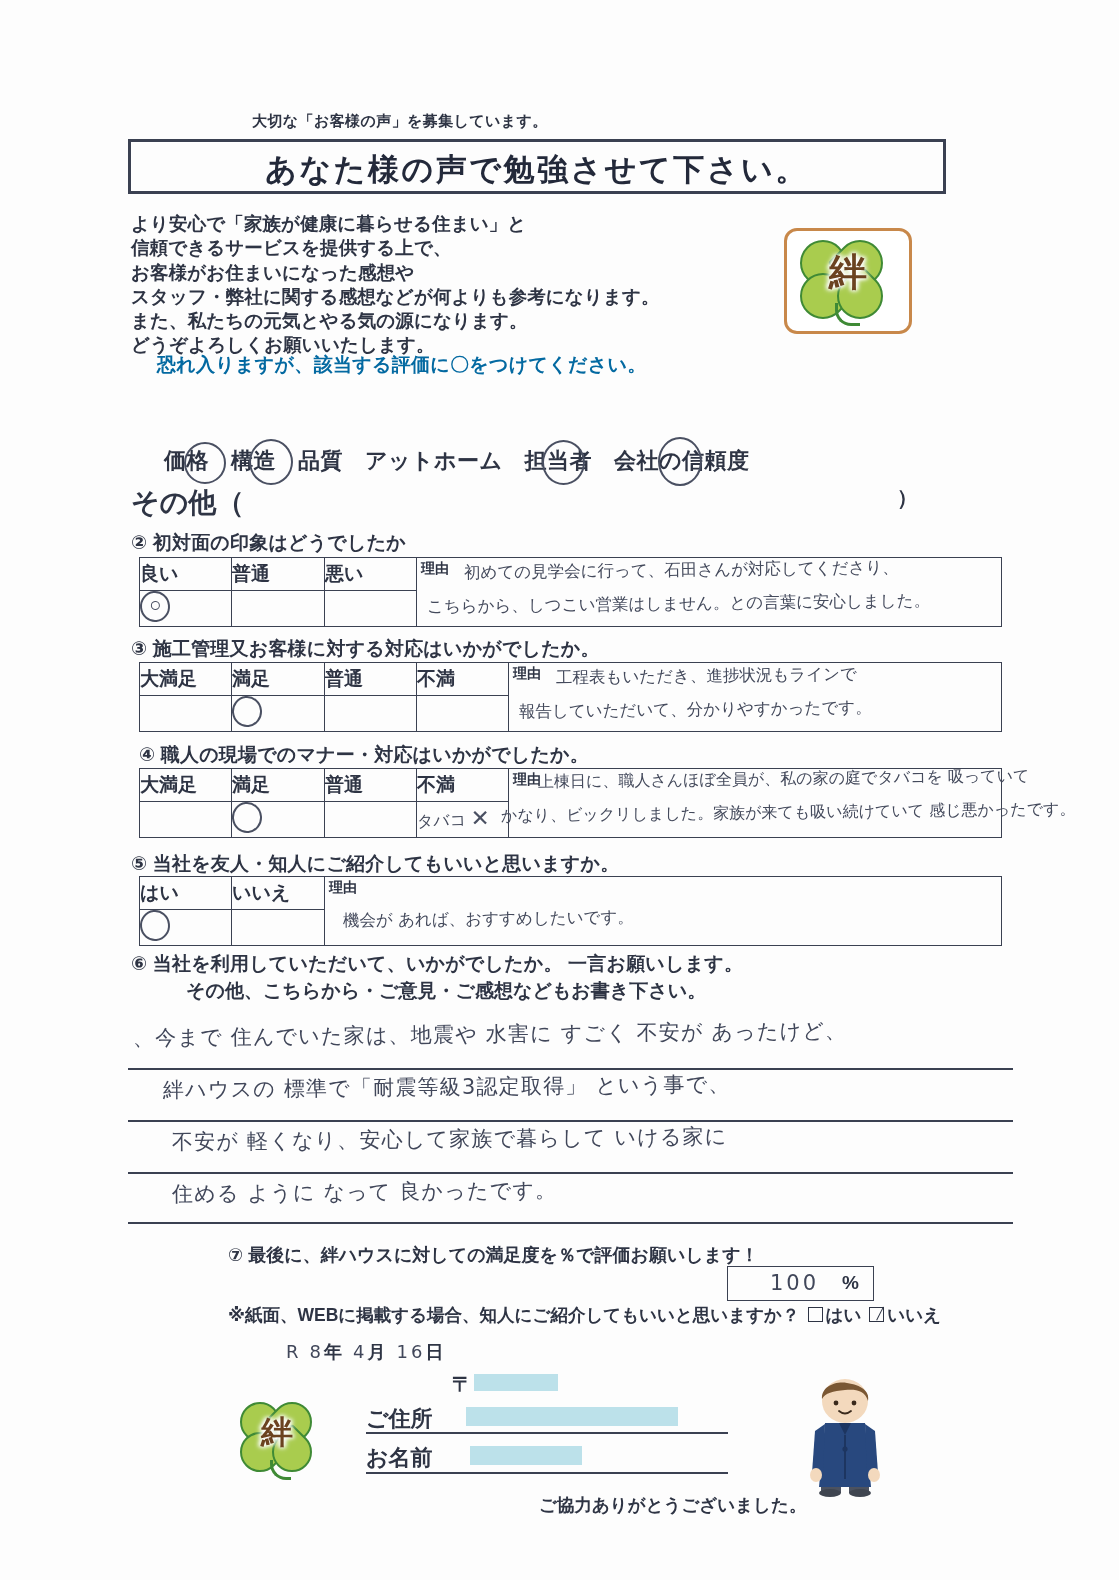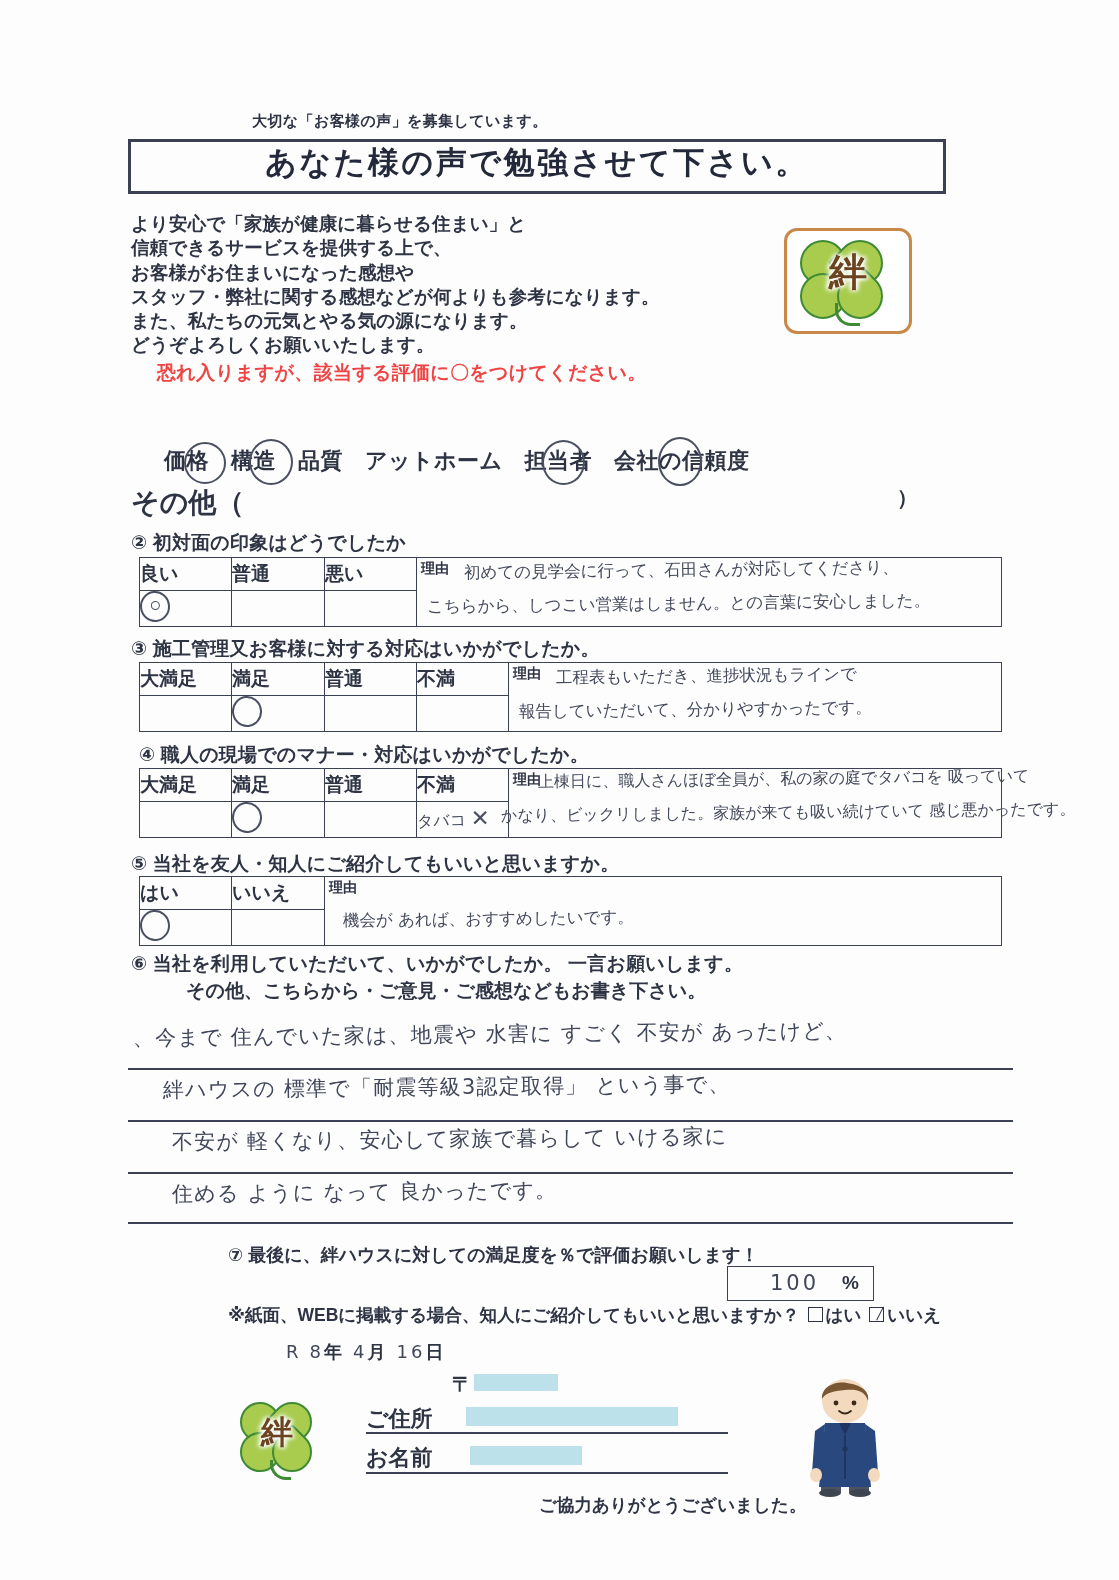--- a/index.html
+++ b/index.html
@@ -31,46 +31,46 @@
     font-weight: 700;
     letter-spacing: .4px;
     color: #2e3444;
     margin-left: 28px;
   }
   .title-box {
     left: 128px; top: 139px;
     width: 812px; height: 49px;
     border: 3px solid #3b4152;
     box-shadow: 0 0 0 1px #ffffff inset;
-    display: flex; align-items: flex-start; justify-content: center;
+    display: flex; align-items: flex-end; justify-content: center;
   }
   .title-box .title-text {
     font-size: 31px;
     font-weight: 700;
     letter-spacing: 2.5px;
     color: #23293a;
     white-space: nowrap;
   }
 
   
   .intro {
     left: 131px; top: 212px;
     font-size: 18.5px;
     font-weight: 700;
     line-height: 24.3px;
     letter-spacing: .1px;
     color: #2e3444;
     white-space: pre-line;
   }
   .intro-note {
-    left: 157px; top: 360px;
+    left: 157px; top: 352px;
     font-size: 19px;
     font-weight: 700;
     letter-spacing: .3px;
-    color: #ef4444;
+    color: #0369a1;
   }
 
   
   .logo-frame {
     left: 784px; top: 228px;
     width: 122px; height: 100px;
     border: 3px solid #c8884a;
     border-radius: 13px;
     background: #fff;
   }

